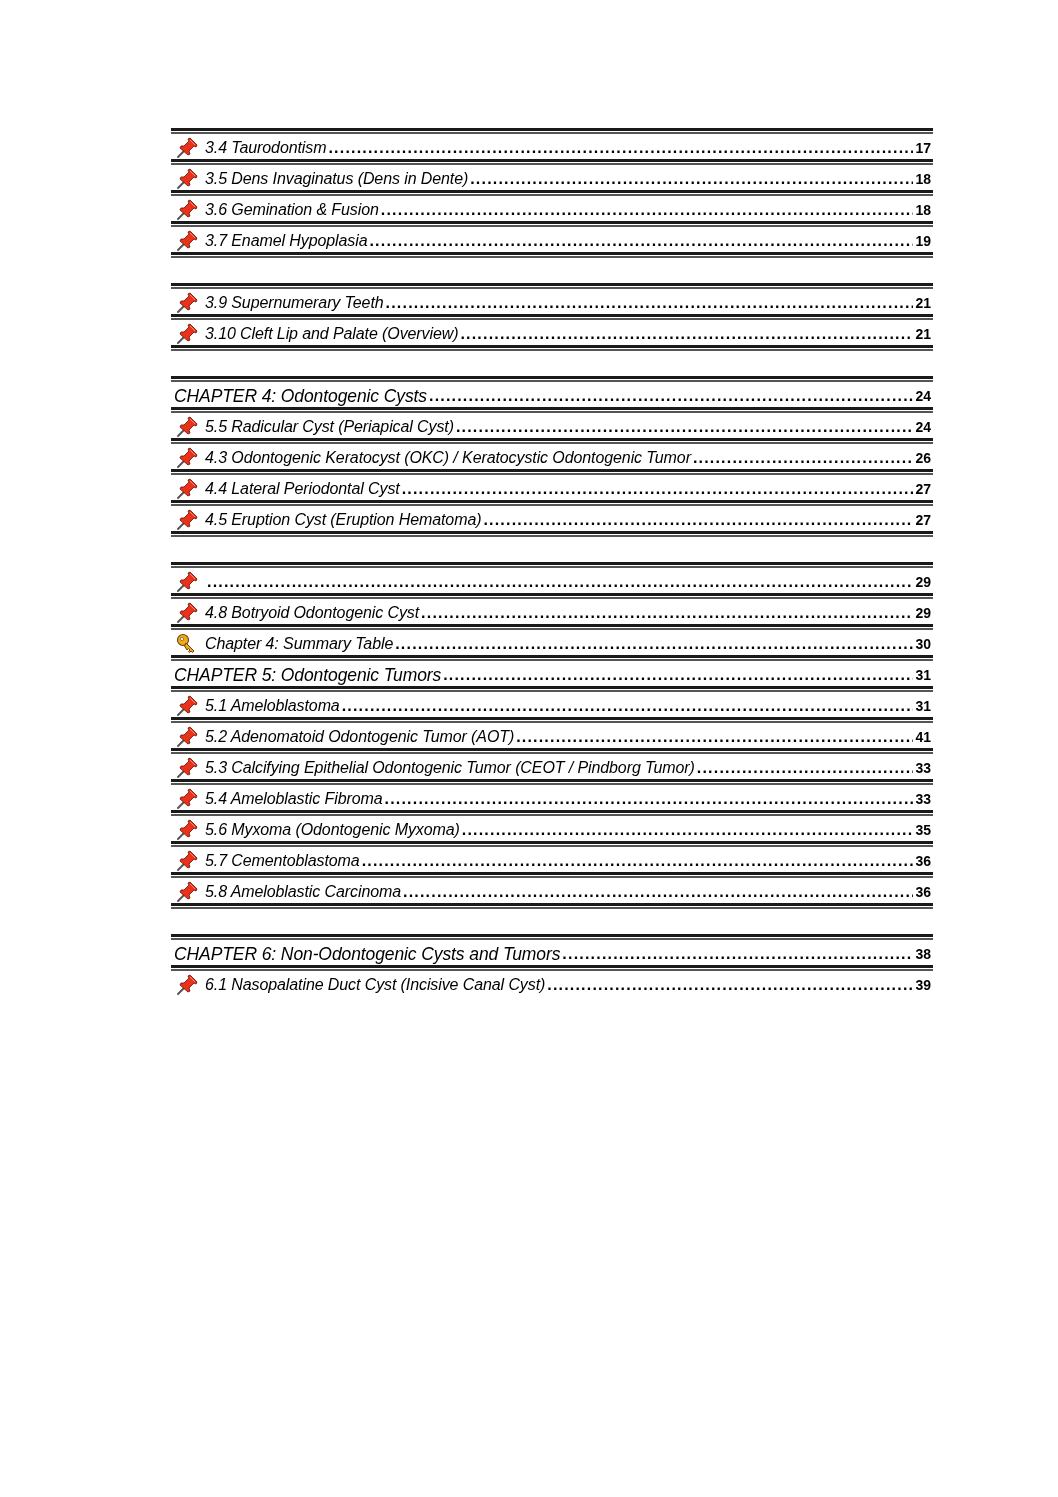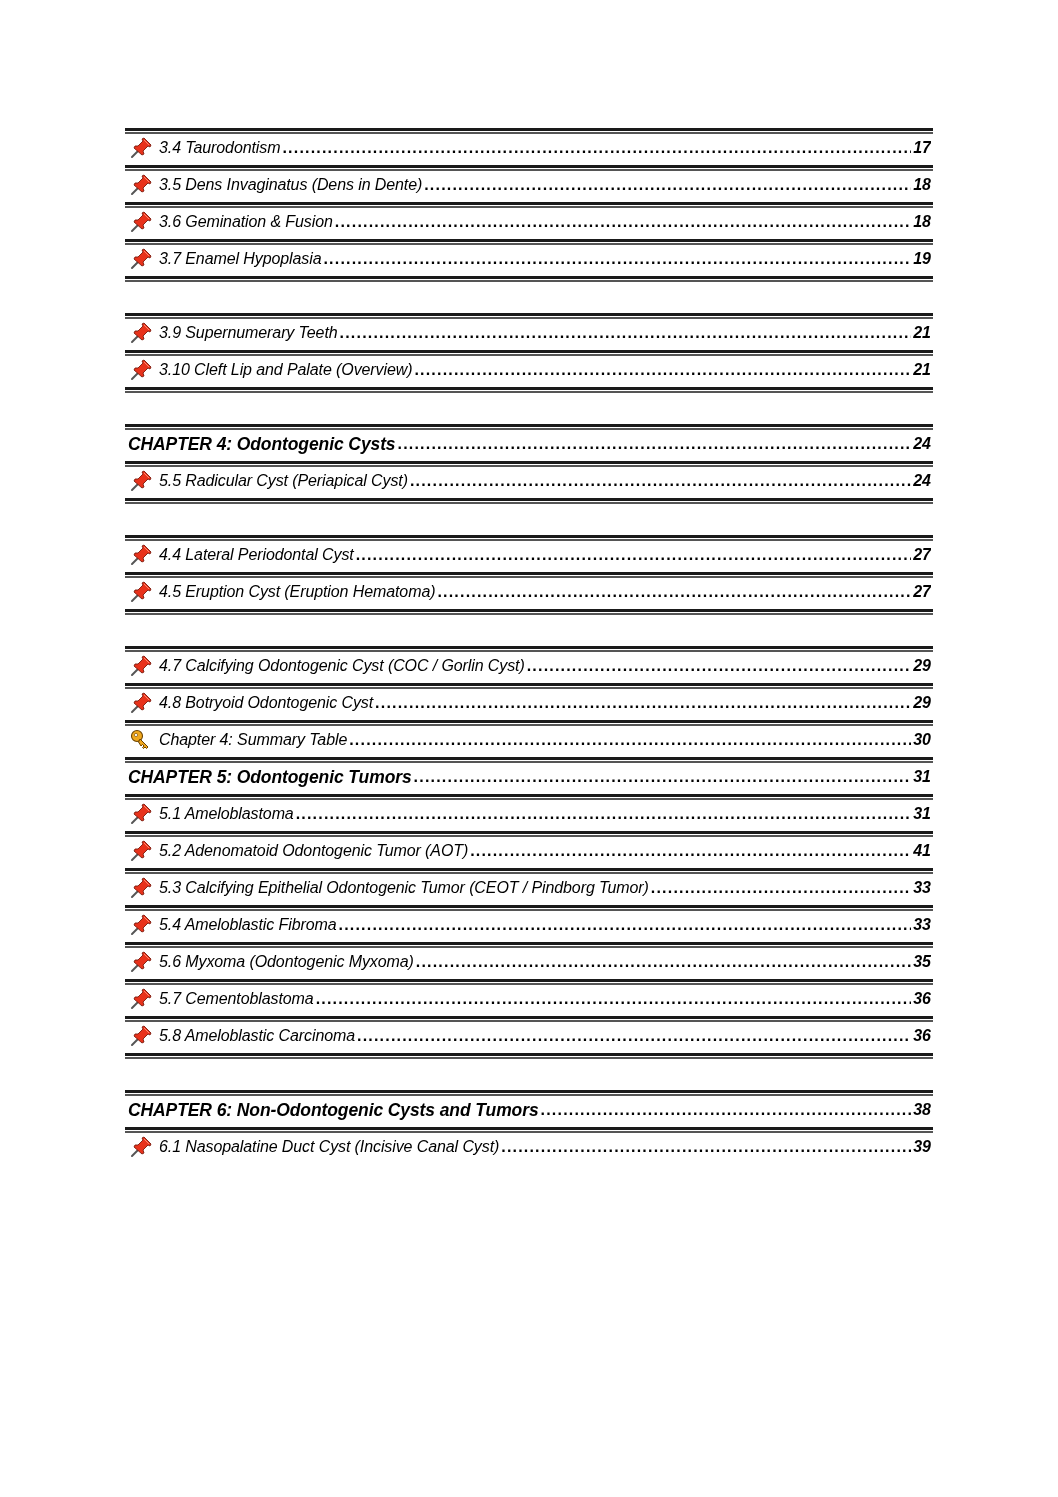--- a/index.html
+++ b/index.html
@@ -1,32 +1,32 @@
 <!DOCTYPE html>
 <html><head>
 <meta charset="utf-8">
 <style>
   html, body { margin: 0; padding: 0; background: #ffffff; }
   body { width: 1058px; height: 1497px; position: relative; overflow: hidden;
          font-family: "Liberation Sans", "DejaVu Sans", sans-serif; color: #000; }
   .toc { position: absolute; left: 125px; top: 128px; width: 808px; }
-  .entry { position: relative; height: 37px; box-sizing: border-box; }
+  .entry { position: relative; height: 31px; box-sizing: border-box; margin-left: 46px; }
   .rule { position: absolute; left: 0; right: 0; top: 0; height: 6px; }
   .rule .thick { position: absolute; left: 0; right: 0; top: 0; height: 3px; background: #1a1a1a; }
   .rule .thin { position: absolute; left: 0; right: 0; top: 4px; height: 1.5px; background: #555; }
   .line { position: absolute; left: 4px; right: 2px; top: 8px; height: 24px;
           display: flex; align-items: center; white-space: nowrap; overflow: hidden; }
   .icon { width: 24px; height: 22px; flex: 0 0 auto; margin-right: 6px; display: inline-block; }
   .icon svg { width: 24px; height: 22px; display: block; }
   .title { font-style: italic; font-size: 16px; flex: 0 0 auto; letter-spacing: -0.1px; }
   .leader { flex: 1 1 auto; overflow: hidden; font-weight: bold; font-size: 16px; letter-spacing: 1.2px;
             margin: 0 2px; color: #000; }
   .leader::before { content: "........................................................................................................................................................................................................................................................"; }
-  .page { font-weight: bold; font-style: italic; font-size: 16px; flex: 0 0 auto; }
-  .chapter .title { font-weight: bold; font-size: 17.5px; }
+  .page { font-weight: bold; font-size: 14px; flex: 0 0 auto; }
+  .chapter .title { font-weight: normal; font-size: 17.5px; }
   .chapter .line { left: 3px; }
 </style>
 </head>
 <body>
 
 <div class="toc" id="toc">
     <div class="entry">
       <div class="rule">
         <div class="thick"></div>
         <div class="thin"></div>
@@ -173,20 +173,32 @@
         <span class="title">5.5 Radicular Cyst (Periapical Cyst)</span>
         <span class="leader"></span>
         <span class="page">24</span>
       </div>
     </div>
     <div class="entry">
       <div class="rule">
         <div class="thick"></div>
         <div class="thin"></div>
       </div>
+      <div class="line">
+        <span class="icon">
+  <svg viewBox="0 0 24 22" xmlns="http://www.w3.org/2000/svg">
+    <line x1="3" y1="20" x2="10" y2="13" stroke="#555" stroke-width="2" stroke-linecap="round"></line>
+    <path d="M9 9 L14 4 L13 2 L15 1 L22 8 L21 10 L19 9 L14 14 L15 17 L13 18 L5 11 L6 9 Z" fill="#e8321b" stroke="#7a1a0c" stroke-width="0.9" stroke-linejoin="round"></path>
+    <path d="M15 3 L20 8" stroke="#ff8a6e" stroke-width="1"></path>
+  </svg>
+</span>
+        <span class="title">4.3 Odontogenic Keratocyst (OKC) / Keratocystic Odontogenic Tumor</span>
+        <span class="leader"></span>
+        <span class="page">26</span>
+      </div>
     </div>
     <div class="entry">
       <div class="rule">
         <div class="thick"></div>
         <div class="thin"></div>
       </div>
       <div class="line">
         <span class="icon">
   <svg viewBox="0 0 24 22" xmlns="http://www.w3.org/2000/svg">
     <line x1="3" y1="20" x2="10" y2="13" stroke="#555" stroke-width="2" stroke-linecap="round"></line>
@@ -229,21 +241,20 @@
         <div class="thin"></div>
       </div>
       <div class="line">
         <span class="icon">
   <svg viewBox="0 0 24 22" xmlns="http://www.w3.org/2000/svg">
     <line x1="3" y1="20" x2="10" y2="13" stroke="#555" stroke-width="2" stroke-linecap="round"></line>
     <path d="M9 9 L14 4 L13 2 L15 1 L22 8 L21 10 L19 9 L14 14 L15 17 L13 18 L5 11 L6 9 Z" fill="#e8321b" stroke="#7a1a0c" stroke-width="0.9" stroke-linejoin="round"></path>
     <path d="M15 3 L20 8" stroke="#ff8a6e" stroke-width="1"></path>
   </svg>
 </span>
-        <span class="title">4.7 Calcifying Odontogenic Cyst (COC / Gorlin Cyst)</span>
         <span class="leader"></span>
         <span class="page">29</span>
       </div>
     </div>
     <div class="entry">
       <div class="rule">
         <div class="thick"></div>
         <div class="thin"></div>
       </div>
       <div class="line">

